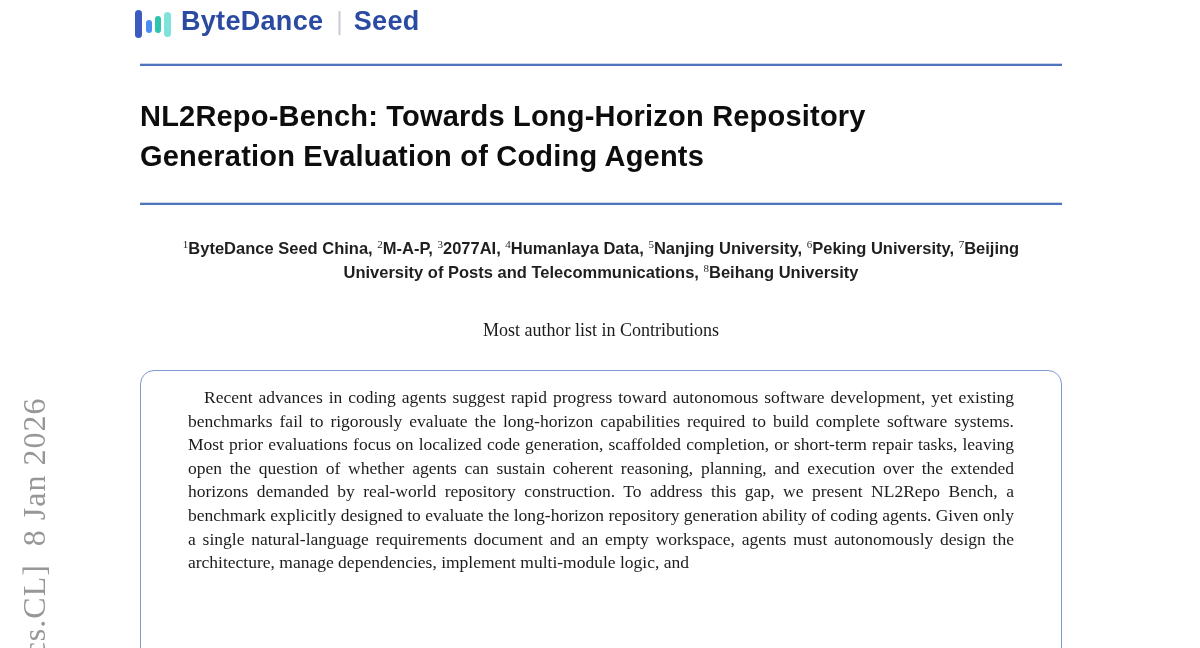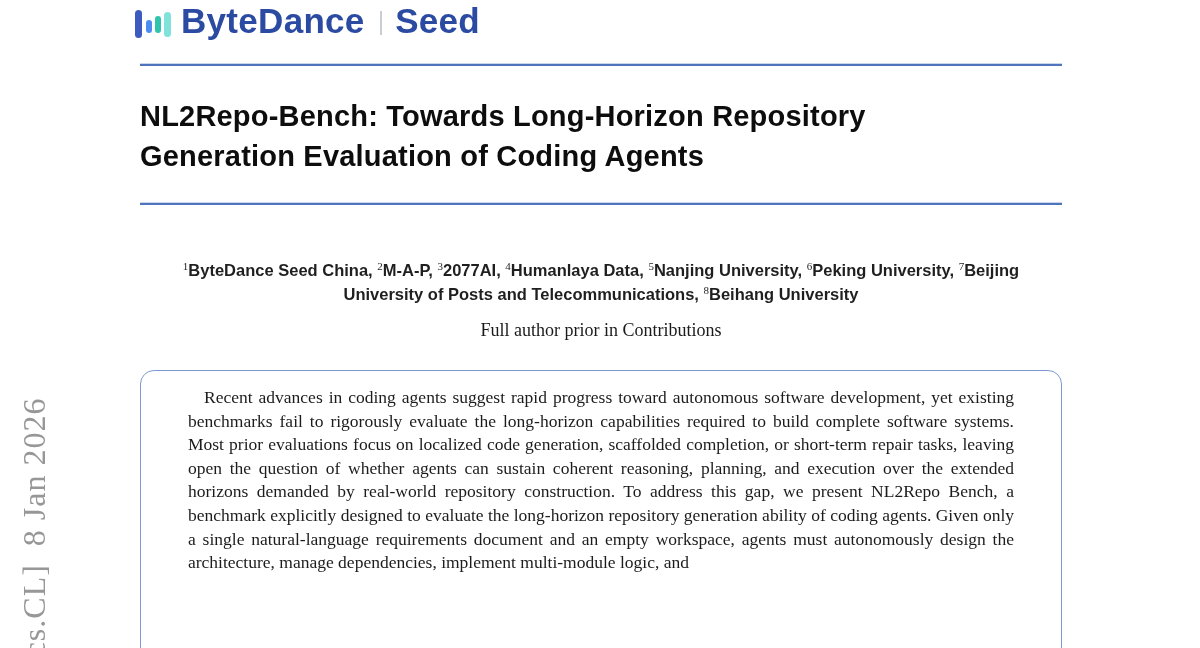--- a/index.html
+++ b/index.html
@@ -16,21 +16,21 @@
     position: absolute; left: 135px; top: 2px;
     display: flex; align-items: center; height: 38px;
   }
   .logo-icon { position: relative; width: 37px; height: 36px; margin-right: 9px; }
   .logo-bar { position: absolute; border-radius: 4px; }
   .bar1 { left: 0;    top: 7px;  width: 7px; height: 28px; background: var(--bar1, #3d5bbf); }
   .bar2 { left: 11px; top: 17px; width: 6px; height: 13px; background: var(--bar2, #4b8df1); }
   .bar3 { left: 20px; top: 13px; width: 6px; height: 17px; background: var(--bar3, #2ec4ad); }
   .bar4 { left: 29px; top: 9px;  width: 7px; height: 25px; background: var(--bar4, #7fe3dc); }
   .brand-name, .brand-product {
-    font-size: 35px; font-weight: bold; color: var(--brand-text, #2b4aa2);
+    font-size: 27px; font-weight: bold; color: var(--brand-text, #2b4aa2);
     letter-spacing: 0.3px;
   }
   .brand-divider { color: #c9cdd6; font-size: 25px; font-weight: normal; margin: 0 11px 0 13px; }
 
   
   .rule {
     position: absolute; left: 140px; width: 922px; height: 3px;
     background: linear-gradient(to bottom, #c9d6ee 0%, #c9d6ee 38%, var(--rule-blue, #4f74bb) 38%, var(--rule-blue, #4f74bb) 100%);
   }
   .rule1 { top: 63px; }
@@ -41,21 +41,21 @@
     position: absolute; top: 96px; left: 140px; width: 922px; text-align: left;
   }
   .paper-title {
     display: inline-block; max-width: 800px;
     font-size: 29px; font-weight: bold; color: #0d0d0d; line-height: 40px;
     letter-spacing: 0.2px;
   }
 
   
   .affiliations {
-    position: absolute; top: 258px; left: 150px; width: 902px;
+    position: absolute; top: 236px; left: 150px; width: 902px;
     text-align: center; font-size: 16.5px; font-weight: bold; color: #1f1f1f;
     line-height: 24px;
   }
   .affiliations sup {
     font-family: "Liberation Serif", serif; font-weight: normal;
     font-size: 11px; vertical-align: super; line-height: 0;
   }
 
   .author-note {
     position: absolute; top: 320px; left: 140px; width: 922px; text-align: center;
@@ -107,21 +107,21 @@
   <div class="rule rule1"></div>
 
   <div class="title-wrap">
     <h1 class="paper-title">NL2Repo-Bench: Towards Long-Horizon Repository Generation Evaluation of Coding Agents</h1>
   </div>
 
   <div class="rule rule2"></div>
 
   <div class="affiliations"><sup>1</sup>ByteDance Seed China, <sup>2</sup>M-A-P, <sup>3</sup>2077AI, <sup>4</sup>Humanlaya Data, <sup>5</sup>Nanjing University, <sup>6</sup>Peking University, <sup>7</sup>Beijing University of Posts and Telecommunications, <sup>8</sup>Beihang University</div>
 
-  <div class="author-note">Full author prior in Contributions</div>
+  <div class="author-note">Most author list in Contributions</div>
 
   <div class="abstract-box">
     <p class="abstract-text">Recent advances in coding agents suggest rapid progress toward autonomous software development, yet existing benchmarks fail to rigorously evaluate the long-horizon capabilities required to build complete software systems. Most prior evaluations focus on localized code generation, scaffolded completion, or short-term repair tasks, leaving open the question of whether agents can sustain coherent reasoning, planning, and execution over the extended horizons demanded by real-world repository construction. To address this gap, we present NL2Repo Bench, a benchmark explicitly designed to evaluate the long-horizon repository generation ability of coding agents. Given only a single natural-language requirements document and an empty workspace, agents must autonomously design the architecture, manage dependencies, implement multi-module logic, and</p>
   </div>
 
   <div class="arxiv-stamp">[cs.CL]  8 Jan 2026</div>
 
 </div>
 
 </body></html>

